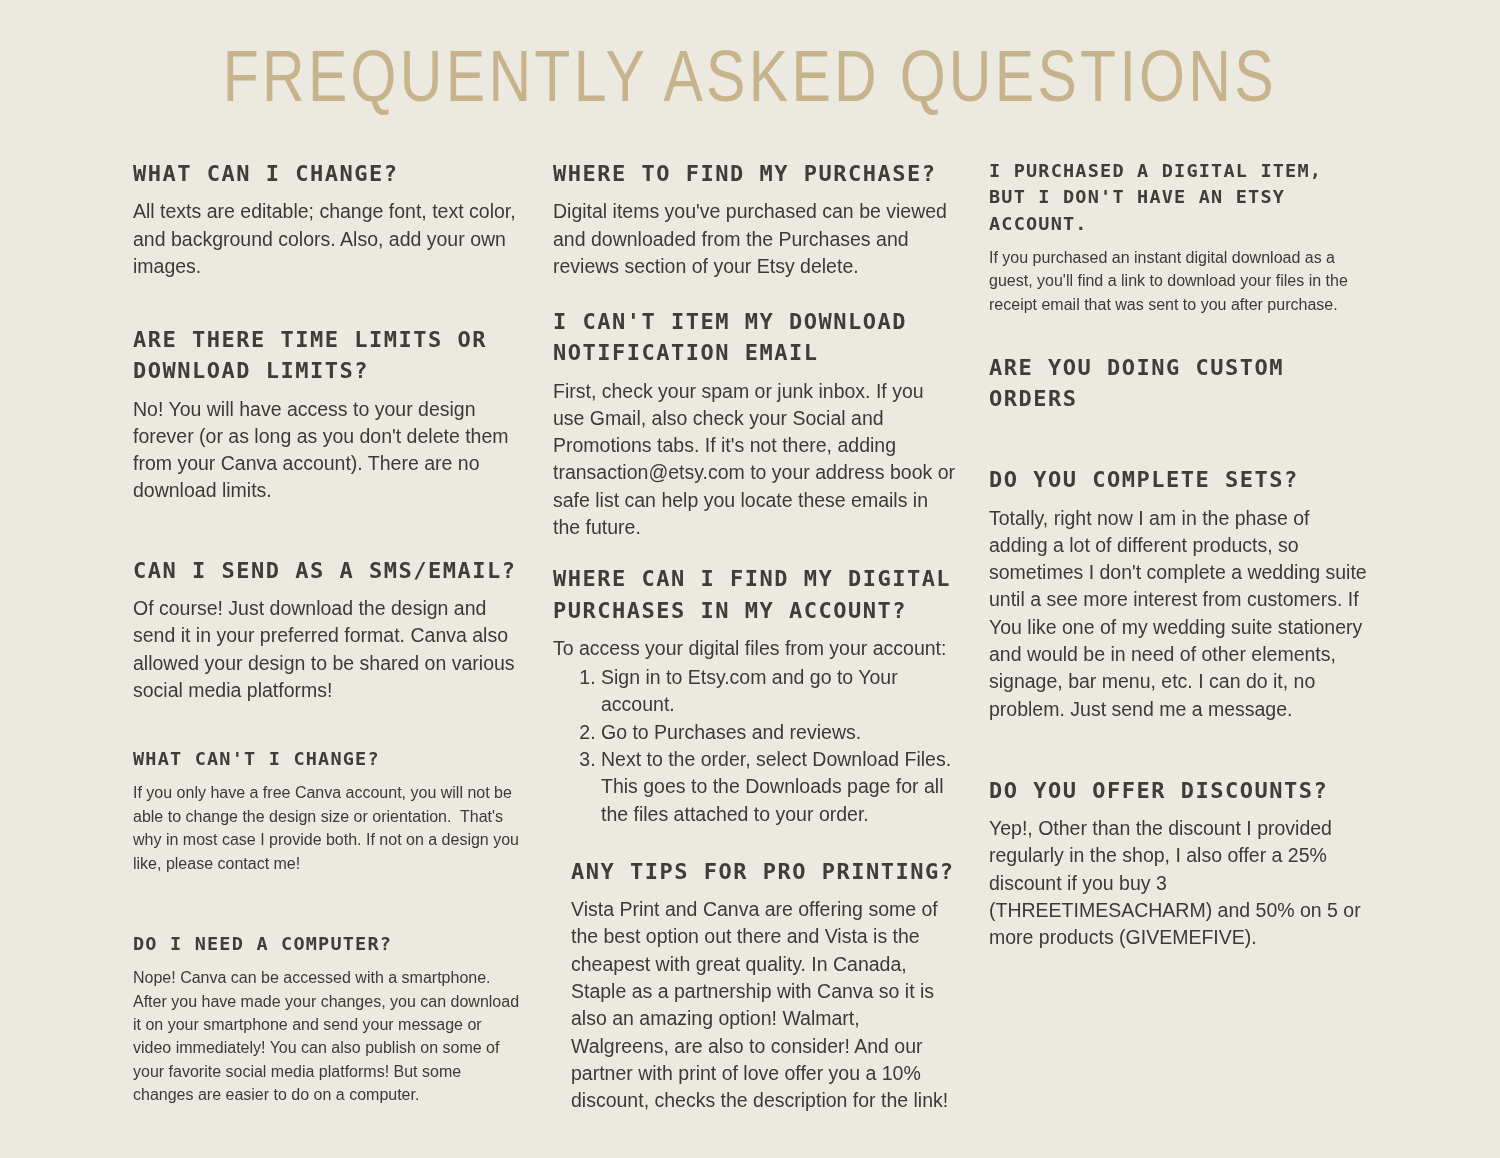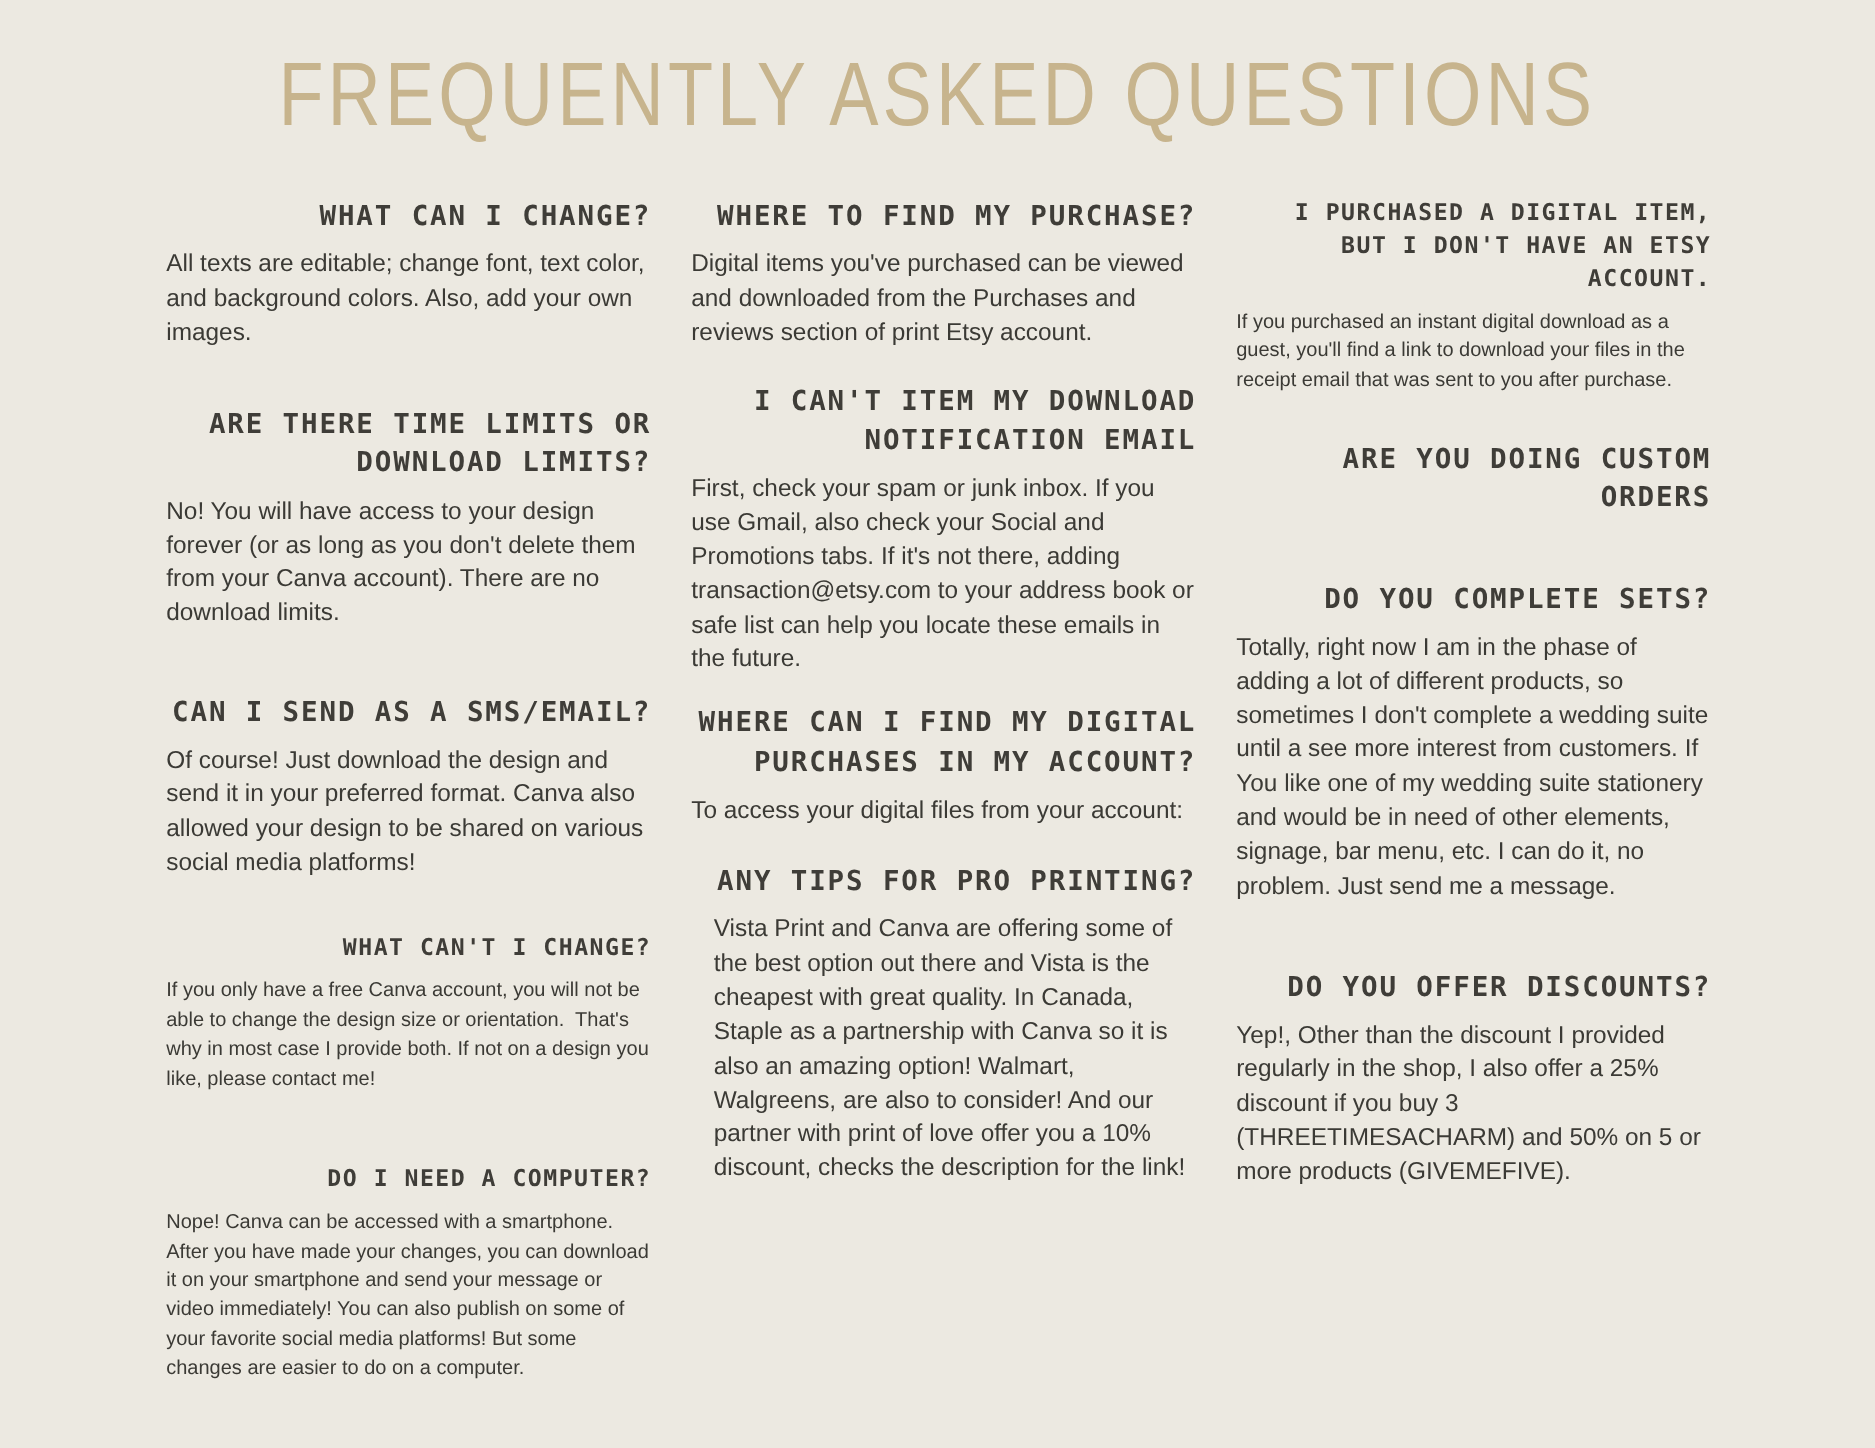--- a/index.html
+++ b/index.html
@@ -31,21 +31,20 @@
   }
   .qa { margin:0 0 38px 0; }
   .head {
     font-family:"DejaVu Sans Mono", monospace;
     font-weight:700;
     font-size:22px;
     line-height:1.42;
     letter-spacing:1.5px;
     color:#3f3d38;
     margin:0 0 9px 0;
-    text-align:right;
   }
   .body {
     font-size:19.5px;
     line-height:1.4;
     color:#3b3a35;
     margin:0;
     white-space:pre-wrap;
   }
   .qa.small .head { font-size:18.5px; letter-spacing:1.2px; }
   .qa.small .body { font-size:16px; line-height:1.46; }
@@ -98,29 +97,34 @@
     </section>
     <section class="qa small">
       <h2 class="head">DO I NEED A COMPUTER?</h2>
       <p class="body">Nope! Canva can be accessed with a smartphone. After you have made your changes, you can download it on your smartphone and send your message or video immediately! You can also publish on some of your favorite social media platforms! But some changes are easier to do on a computer.</p>
     </section>
   </div>
 
   <div class="col col2">
     <section class="qa">
       <h2 class="head">WHERE TO FIND MY PURCHASE?</h2>
-      <p class="body">Digital items you've purchased can be viewed and downloaded from the Purchases and reviews section of print Etsy account.</p>
+      <p class="body">Digital items you've purchased can be viewed and downloaded from the Purchases and reviews section of your Etsy delete.</p>
     </section>
     <section class="qa">
       <h2 class="head">I CAN'T ITEM MY DOWNLOAD NOTIFICATION EMAIL</h2>
       <p class="body">First, check your spam or junk inbox. If you use Gmail, also check your Social and Promotions tabs. If it's not there, adding transaction@etsy.com to your address book or safe list can help you locate these emails in the future.</p>
     </section>
     <section class="qa">
       <h2 class="head">WHERE CAN I FIND MY DIGITAL PURCHASES IN MY ACCOUNT?</h2>
       <p class="body">To access your digital files from your account:</p>
+      <ol class="steps">
+        <li>Sign in to Etsy.com and go to Your account.</li>
+        <li>Go to Purchases and reviews.</li>
+        <li>Next to the order, select Download Files. This goes to the Downloads page for all the files attached to your order.</li>
+      </ol>
     </section>
     <section class="qa indent">
       <h2 class="head">ANY TIPS FOR PRO PRINTING?</h2>
       <p class="body">Vista Print and Canva are offering some of the best option out there and Vista is the cheapest with great quality. In Canada, Staple as a partnership with Canva so it is also an amazing option! Walmart, Walgreens, are also to consider! And our partner with print of love offer you a 10% discount, checks the description for the link!</p>
     </section>
   </div>
 
   <div class="col col3">
     <section class="qa small">
       <h2 class="head">I PURCHASED A DIGITAL ITEM, BUT I DON'T HAVE AN ETSY ACCOUNT.</h2>

